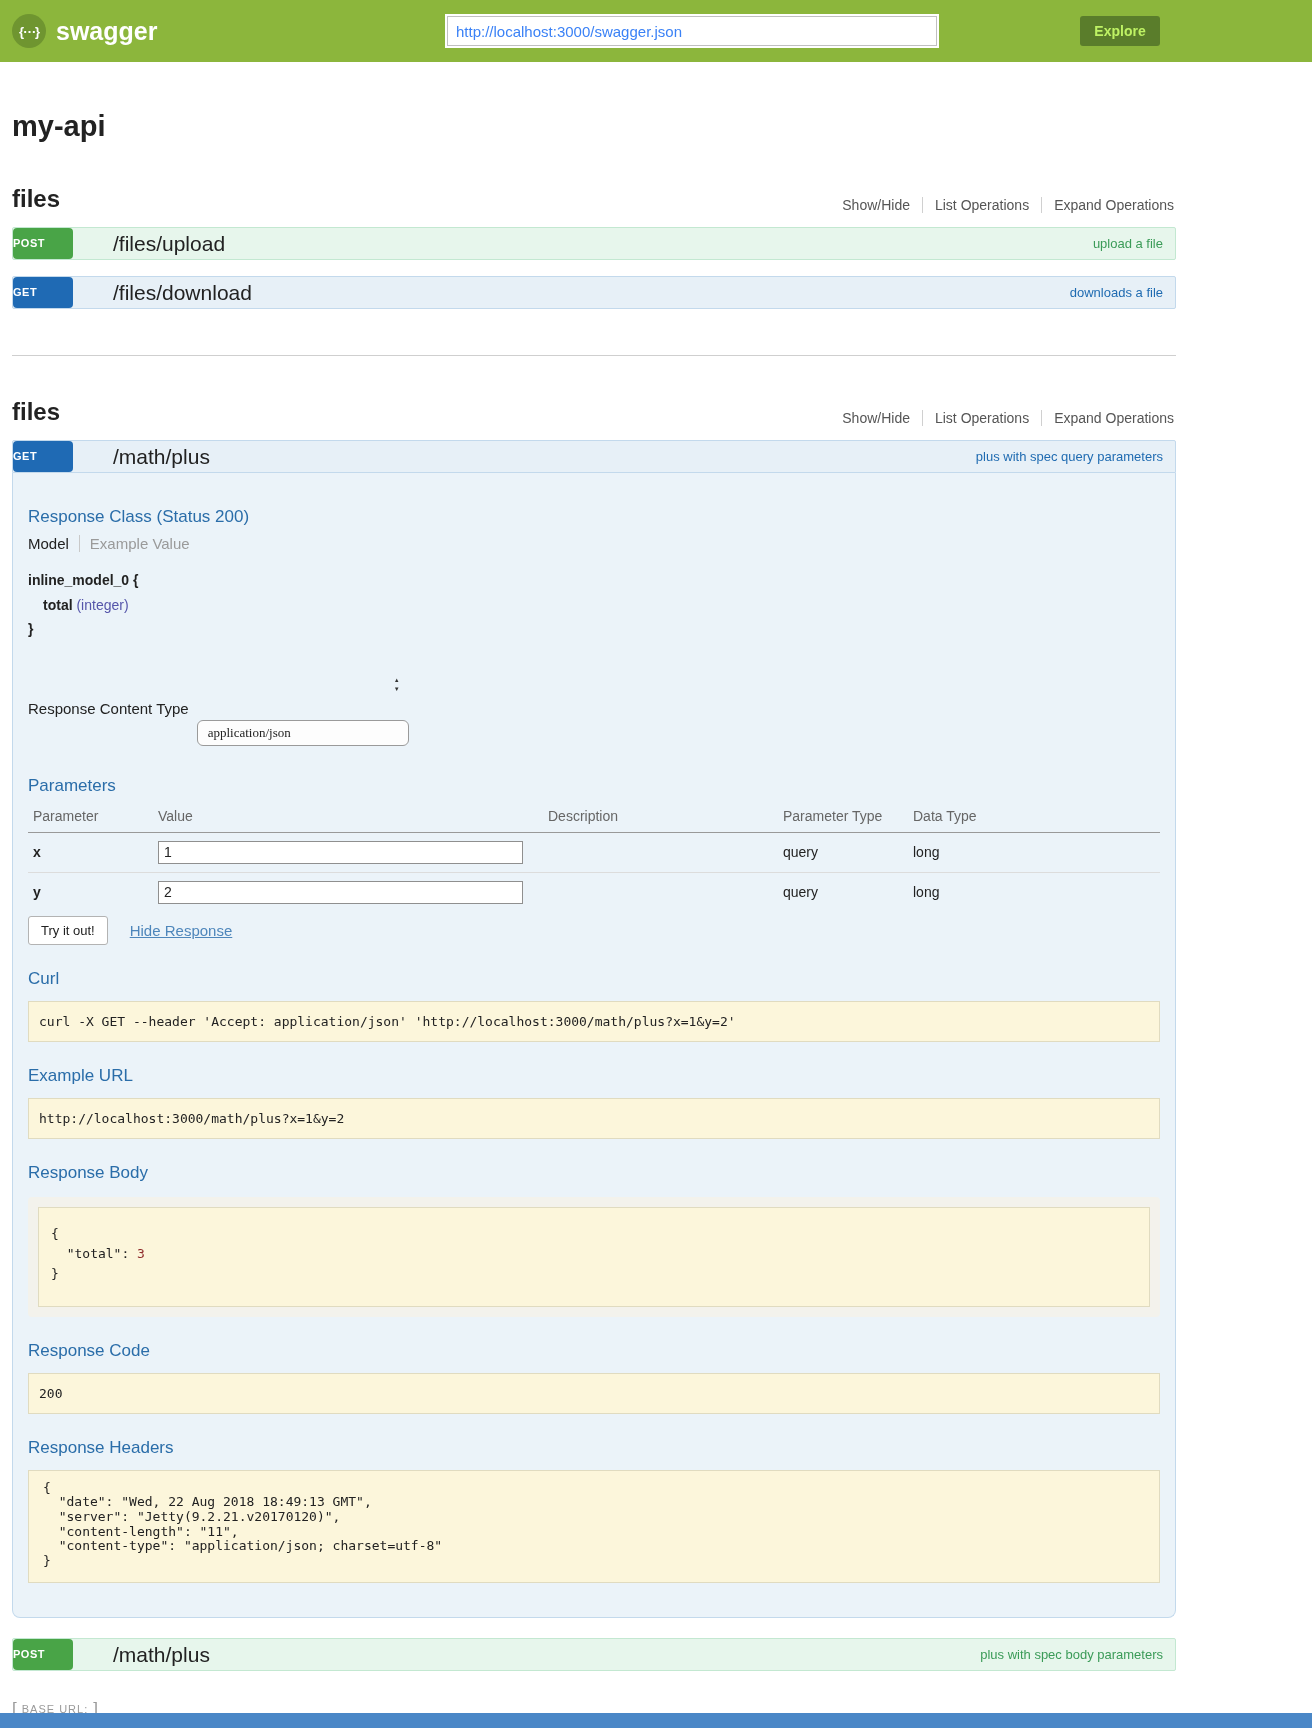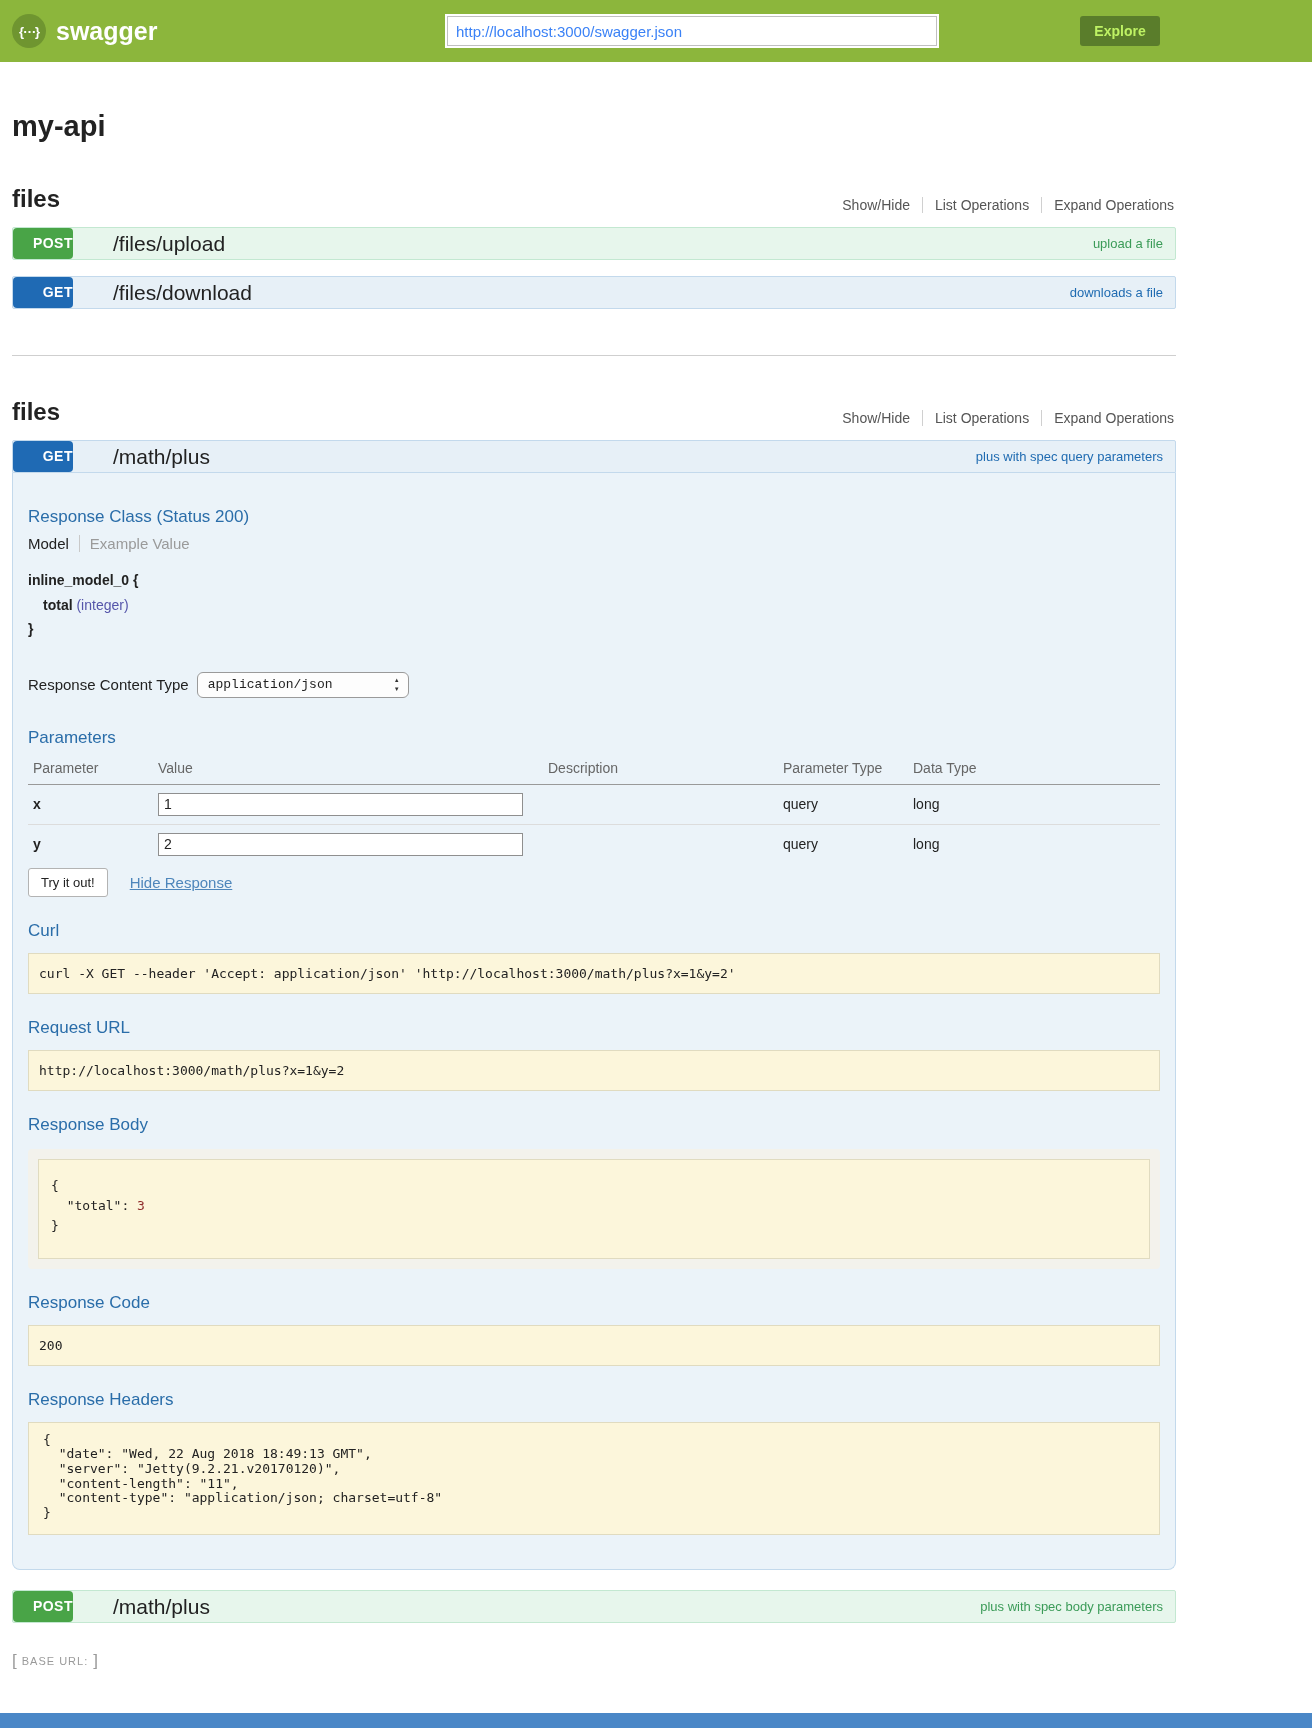--- a/index.html
+++ b/index.html
@@ -51,21 +51,21 @@
   
   .op { margin-bottom: 16px; }
   .op-row {
     display: flex; align-items: center; height: 33px;
     border: 1px solid; border-radius: 2px; cursor: pointer;
   }
   .op.post .op-row { background: #e7f6ec; border-color: #c3e8d1; }
   .op.get  .op-row { background: #e7f0f7; border-color: #c3d9ec; }
   .method-badge {
     flex: none; width: 60px; height: 31px; line-height: 31px;
-    text-align: right; color: #fff; font-size: 14px; font-weight: bold;
+    text-align: left; color: #fff; font-size: 11px; font-weight: bold;
     border-radius: 4px; letter-spacing: 0.5px;
   }
   .op.post .method-badge { background: #49a447; }
   .op.get  .method-badge { background: #1f6ab4; }
   .op-path { margin-left: 40px; font-size: 21px; color: #222; text-decoration: none; cursor: pointer; }
   .op-summary { margin-left: auto; margin-right: 12px; font-size: 13px; text-decoration: none; cursor: pointer; }
   .op.post .op-summary { color: #3b9b58; }
   .op.get  .op-summary { color: #1f6bb1; }
   .op.expanded { margin-bottom: 20px; }
   .op.expanded .op-row { border-radius: 2px 2px 0 0; }
@@ -85,21 +85,21 @@
   .model-sig .prop-line { padding-left: 15px; }
   .prop-type { color: #5555aa; }
   
   .rct-row { margin-top: 30px; display: flex; align-items: center; }
   .rct-label { font-size: 15px; color: #222; }
   .select-wrap { position: relative; margin-left: 8px; display: inline-block; }
   .select-wrap select {
     -webkit-appearance: none; appearance: none;
     width: 212px; height: 26px; border: 1px solid #9a9a9a; border-radius: 6px;
     background: #fdfdfd; font-size: 13px; color: #222; padding: 0 24px 0 10px;
-    font-family: Liberation Mono, monospace; cursor: pointer;
+    font-family: Liberation Serif, serif; cursor: pointer; margin-top: 48px;
   }
   .select-arrows {
     position: absolute; right: 9px; top: 4px; display: flex; flex-direction: column;
     font-size: 6px; line-height: 9px; color: #333; pointer-events: none;
   }
   
   .params-heading { margin-top: 30px; }
   table.params { margin-top: 8px; width: 100%; border-collapse: collapse; font-size: 14px; }
   table.params th {
     text-align: left; color: #666; font-weight: normal;
@@ -258,21 +258,21 @@
         </table>
 
         <div class="try-row">
           <button class="try-btn">Try it out!</button>
           <a class="hide-response">Hide Response</a>
         </div>
 
         <h3 class="blue-heading">Curl</h3>
         <pre class="code">curl -X GET --header 'Accept: application/json' 'http://localhost:3000/math/plus?x=1&amp;y=2'</pre>
 
-        <h3 class="blue-heading">Request URL</h3>
+        <h3 class="blue-heading">Example URL</h3>
         <pre class="code">http://localhost:3000/math/plus?x=1&amp;y=2</pre>
 
         <h3 class="blue-heading">Response Body</h3>
         <div class="code-outer">
           <pre class="code"><span class="line">{</span><span class="line"><span>  "total": </span><span class="num">3</span></span><span class="line">}</span></pre>
         </div>
 
         <h3 class="blue-heading">Response Code</h3>
         <pre class="code">200</pre>
 

